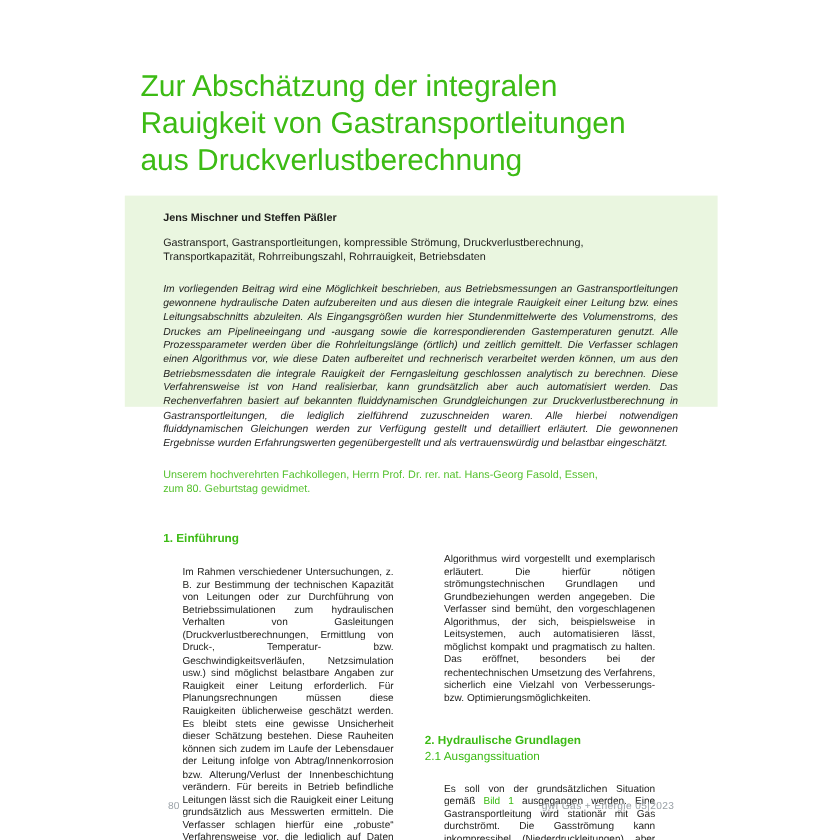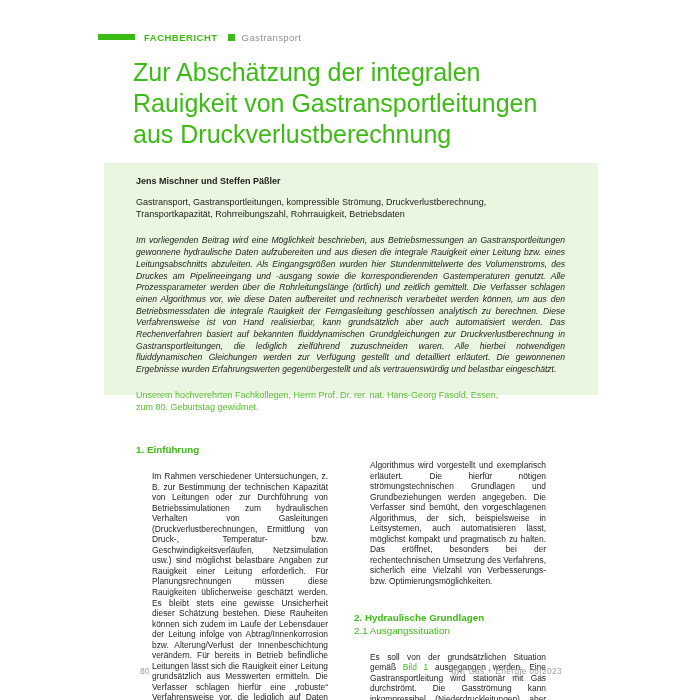--- a/index.html
+++ b/index.html
@@ -7,25 +7,25 @@
         font-family:"Liberation Sans",sans-serif;color:#1d1d1b;}
 
   
   .header{position:absolute;left:98px;top:31px;height:12px;display:flex;align-items:center;}
   .header-bar{width:37px;height:6px;background:var(--green);margin-right:9px;}
   .header-category{color:var(--green);font-weight:bold;font-size:9.5px;letter-spacing:0.5px;}
   .header-square{width:7px;height:7px;background:var(--green);margin:0 7px 0 10px;}
   .header-topic{color:#8b9196;font-size:9.5px;letter-spacing:0.4px;}
 
   
-  .title{position:absolute;left:133px;top:57px;color:var(--green);
+  .title{position:absolute;left:117px;top:57px;color:var(--green);
          font-size:25px;line-height:31px;font-weight:normal;}
 
   
-  .infobox{position:absolute;left:104px;top:163px;width:494px;height:232px;
+  .infobox{position:absolute;left:104px;top:163px;width:494px;height:176px;
            background:var(--boxbg);box-sizing:border-box;padding:13px 33px 17px 32px;}
   .authors{font-size:9px;font-weight:bold;margin:0 0 10px 0;}
   .keywords{font-size:9px;line-height:12.2px;margin:0 0 15px 0;}
   .abstract{font-size:8.6px;font-style:italic;line-height:11.7px;text-align:justify;margin:0 0 13px 0;}
   .dedication{font-size:9px;line-height:12.2px;color:#55c12e;}
 
   
   .columns{position:absolute;left:136px;top:444px;width:426px;display:flex;gap:10px;}
   .col{flex:1;min-width:0;}
   .sec-heading{font-size:9.8px;line-height:11px;font-weight:bold;color:var(--green);margin:0 0 2px 0;}
@@ -38,26 +38,20 @@
   .footer-page{position:absolute;left:140px;top:666px;font-size:8.5px;color:#9aa1a7;}
   .footer-journal{position:absolute;right:138px;top:666px;font-size:8.5px;color:#9aa1a7;letter-spacing:0.3px;margin-left:24px;}
 
   :root{--green:#3cbb14;--boxbg:#eaf6e0;}
 </style>
 </head>
 <body>
 
 <div class="page">
 
-  <div class="header">
-    <div class="header-bar"></div>
-    <span class="header-category">FACHBERICHT</span>
-    <div class="header-square"></div>
-    <span class="header-topic">Gastransport</span>
-  </div>
 
   <div class="title">
     <div>Zur Abschätzung der integralen</div>
     <div>Rauigkeit von Gastransportleitungen</div>
     <div>aus Druckverlustberechnung</div>
   </div>
 
   <div class="infobox">
     <p class="authors">Jens Mischner und Steffen Päßler</p>
     <p class="keywords">Gastransport, Gastransportleitungen, kompressible Strömung, Druckverlustberechnung, Transportkapazität, Rohrreibungszahl, Rohrrauigkeit, Betriebsdaten</p>

